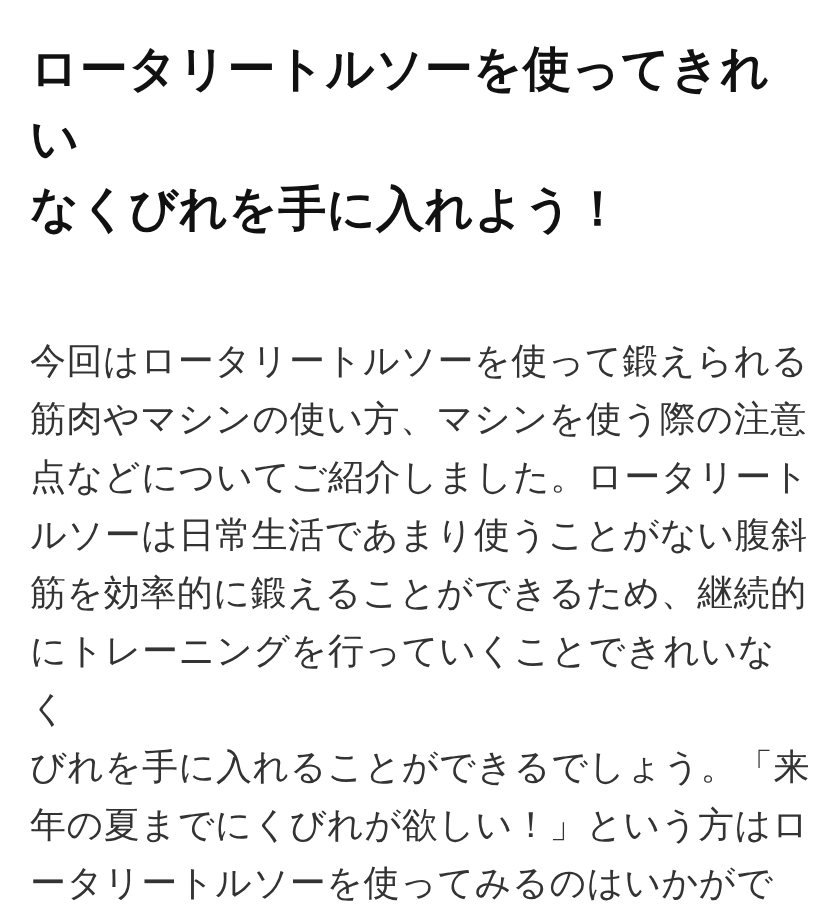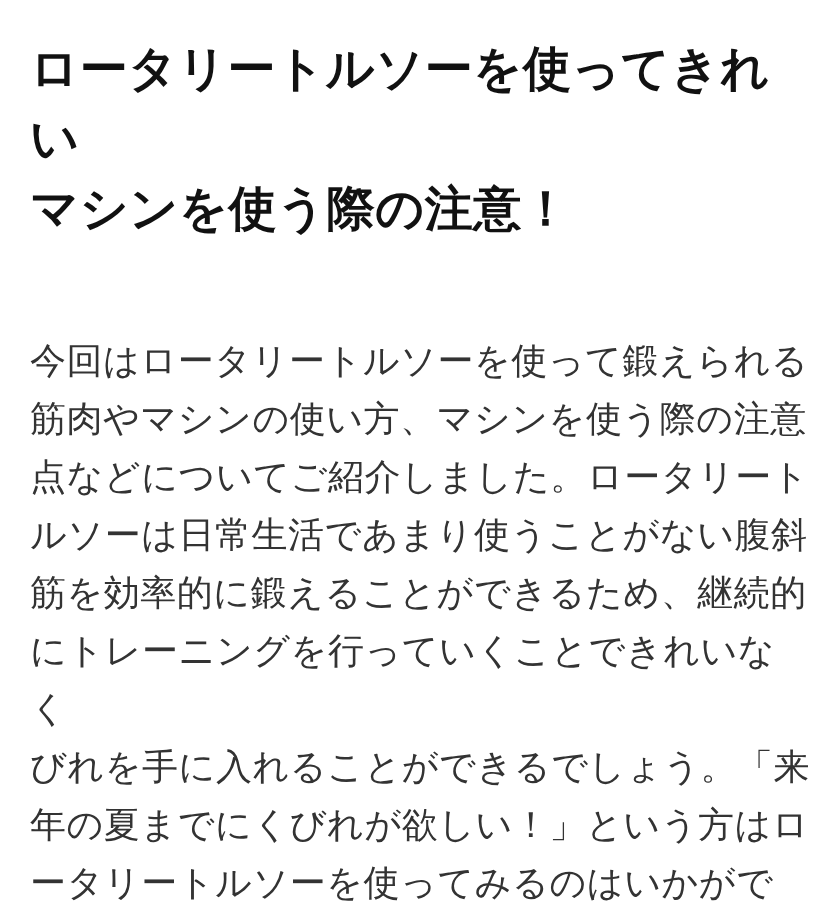--- a/index.html
+++ b/index.html
@@ -39,21 +39,21 @@
     letter-spacing: 0.5px;
     white-space: pre-line;
     font-family: "Liberation Sans", sans-serif;
   }
 </style>
 </head>
 <body>
 
 <div class="page">
   <h1 class="article-title">ロータリートルソーを使ってきれい
-マシンを使う際の注意！</h1>
+なくびれを手に入れよう！</h1>
   <p class="article-body">今回はロータリートルソーを使って鍛えられる
 筋肉やマシンの使い方、マシンを使う際の注意
 点などについてご紹介しました。ロータリート
 ルソーは日常生活であまり使うことがない腹斜
 筋を効率的に鍛えることができるため、継続的
 にトレーニングを行っていくことできれいなく
 びれを手に入れることができるでしょう。「来
 年の夏までにくびれが欲しい！」という方はロ
 ータリートルソーを使ってみるのはいかがでし
 ょうか。</p>

